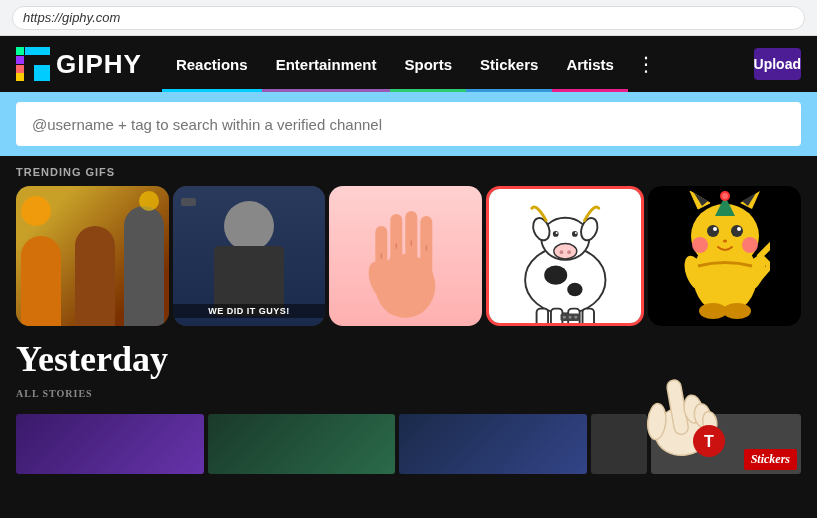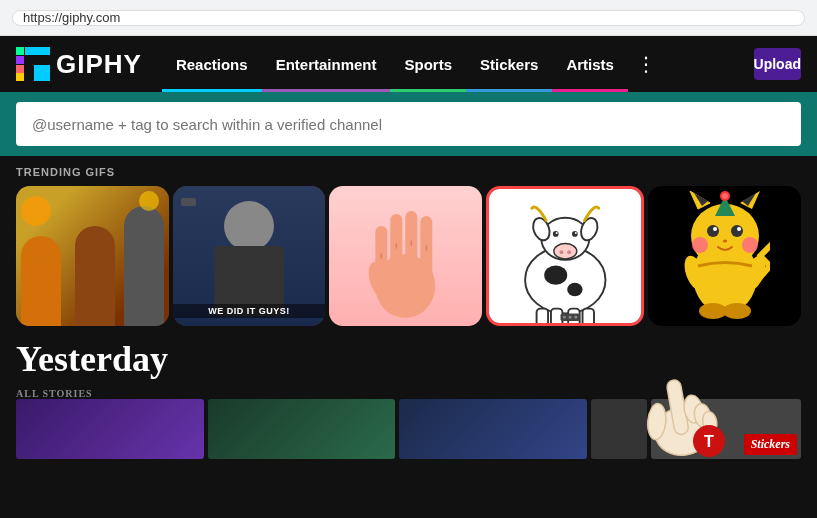--- a/index.html
+++ b/index.html
@@ -20,26 +20,27 @@
       align-items: center;
       padding: 0 12px;
       gap: 8px;
       border-bottom: 1px solid #ddd;
     }
     .browser-url-bar {
       background: #fff;
       border: 1px solid #ddd;
       border-radius: 12px;
       flex: 1;
-      height: 16px;
+      height: 24px;
       display: flex;
       align-items: center;
       padding: 0 10px;
       font-size: 13px;
       color: #333;
+      font-style: italic;
     }
 
     
     .navbar {
       background: #111;
       height: 56px;
       display: flex;
       align-items: center;
       padding: 0 16px;
       gap: 0;
@@ -107,21 +108,21 @@
       padding: 8px 0;
       font-size: 14px;
       font-weight: 700;
       cursor: pointer;
       margin-left: auto;
     }
 
     
     .search-area {
       padding: 10px 16px;
-      background: #0f766e;
+      background: #7dd3fc;
     }
     .search-bar {
       background: #fff;
       border-radius: 4px;
       height: 44px;
       display: flex;
       align-items: center;
       padding: 0 16px;
     }
     .search-input {
@@ -238,21 +239,21 @@
       font-weight: 900;
       color: #fff;
       margin-bottom: 8px;
     }
     .all-stories-label {
       font-size: 10px;
       font-weight: 700;
       letter-spacing: 1px;
       color: #888;
       text-transform: uppercase;
-      margin-bottom: 0;
+      margin-bottom: 15px;
     }
     .stories-row {
       display: flex;
       gap: 4px;
       height: 60px;
     }
     .story-item {
       flex: 1;
       background: #333;
       border-radius: 3px;

